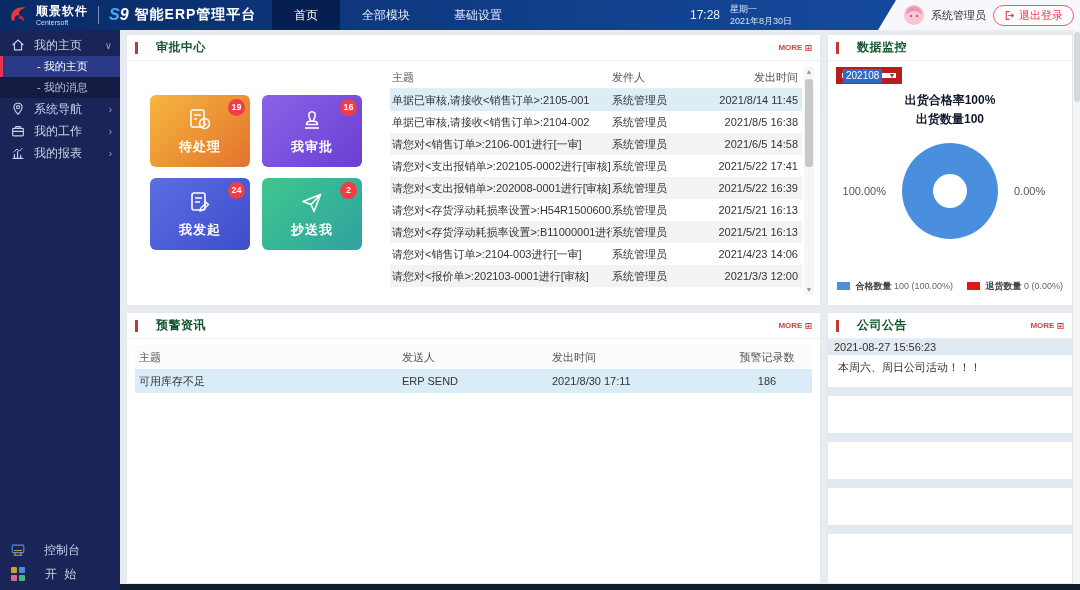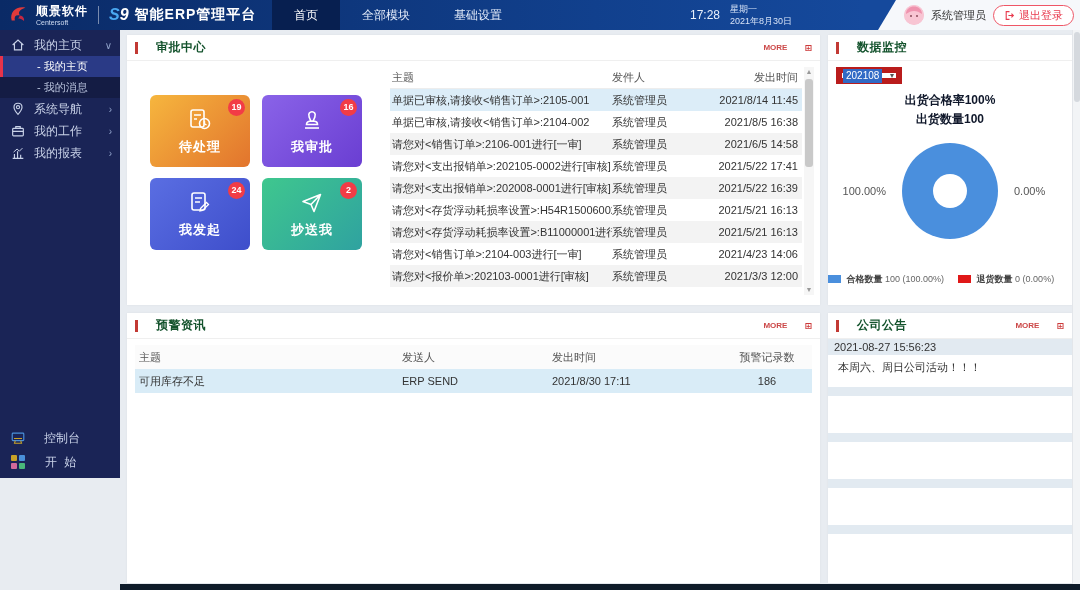--- a/index.html
+++ b/index.html
@@ -26,21 +26,21 @@
   .clock { position:absolute; left:690px; top:0; height:30px; display:flex; align-items:center; gap:10px; }
   .clock-time { font-size:12px; color:#eaf1fc; }
   .clock-date { font-size:9px; color:#d6e2f6; line-height:1.35; }
   .user-area { position:absolute; right:6px; top:0; height:30px; display:flex; align-items:center; gap:7px; z-index:2; }
   .avatar { width:20px; height:20px; border-radius:50%; background:#f6c3d2; overflow:hidden; flex:0 0 auto; }
   .user-name { color:#333; font-size:11px; }
   .logout-btn { display:flex; align-items:center; gap:4px; border:1px solid #ef5666; color:#e83a4e;
     border-radius:11px; padding:2px 10px; font-size:11px; background:#fff; cursor:pointer; }
 
   
-  .sidebar { position:absolute; left:0; top:30px; width:120px; height:448px; background:#1a2456; z-index:20; }
+  .sidebar { position:absolute; left:0; top:30px; width:120px; height:560px; background:#1a2456; z-index:20; }
   .side-item { height:22px; display:flex; align-items:center; color:#c9d2e8; font-size:12px; padding:0 8px 0 10px; cursor:pointer; }
   .side-item .s-icon { width:16px; height:16px; margin-right:8px; flex:0 0 auto; }
   .side-item .chev { margin-left:auto; font-size:10px; color:#8fa0c8; }
   .side-group { background:#141c44; }
   .side-sub { height:21px; display:flex; align-items:center; padding-left:34px; font-size:11px; color:#b9c3dd; cursor:pointer; border-left:3px solid transparent; }
   .side-sub.active { background:#2a3a86; color:#fff; border-left:3px solid #e8334a; }
   .side-bottom { position:absolute; left:0; bottom:4px; width:120px; }
   .side-bottom .side-item { height:24px; }
   .start-grid { width:14px; height:14px; display:grid; grid-template-columns:6px 6px; grid-template-rows:6px 6px; gap:2px; margin-right:10px; margin-left:1px; }
   .start-grid i { border-radius:1px; }
@@ -48,21 +48,21 @@
   
   .main { position:absolute; left:120px; top:30px; width:960px; height:560px; background:#e8ecf1; }
   .panel { position:absolute; background:#fff; box-shadow:0 0 2px rgba(0,0,0,.06); }
   .panel-approval { left:7px;  top:5px;   width:693px; height:270px; }
   .panel-monitor  { left:708px; top:5px;  width:244px; height:270px; }
   .panel-alerts   { left:7px;  top:283px; width:693px; height:270px; }
   .panel-notices  { left:708px; top:283px; width:244px; height:270px; }
   .panel-head { height:26px; display:flex; align-items:center; border-bottom:1px solid #efefef; padding:0 8px; }
   .red-bar { width:3px; height:12px; background:#c23934; margin-right:6px; }
   .panel-title { font-size:12px; color:#14532d; font-weight:700; letter-spacing:.5px;margin-left:12px; }
-  .more-link { margin-left:auto; color:#cc4848; font-size:8px; font-weight:bold; display:flex; align-items:center; gap:17px; cursor:pointer;text-align:center; }
+  .more-link { margin-left:auto; color:#cc4848; font-size:8px; font-weight:bold; display:flex; align-items:center; gap:2px; cursor:pointer;text-align:center; }
   .more-ico { font-size:9px; color:#cc3a3a; }
 
   
   .tiles { position:absolute; left:23px; top:60px; display:grid; grid-template-columns:100px 100px; grid-template-rows:72px 72px; gap:11px 12px; }
   .tile { position:relative; border-radius:6px; color:#fff; cursor:pointer; display:flex; flex-direction:column; align-items:center; justify-content:center; gap:5px;font-weight:bold; }
   .tile-pending  { background:linear-gradient(135deg,#f6b63e,#e2742d); }
   .tile-approve  { background:linear-gradient(135deg,#8a63e8,#6a3ed2); }
   .tile-started  { background:linear-gradient(135deg,#5a6ee2,#3e4ecb); }
   .tile-cc       { background:linear-gradient(135deg,#3fc78e,#2fa2a0); }
   .tile-label { font-size:13px; letter-spacing:1px; }
@@ -87,21 +87,21 @@
   .period-select { position:absolute; left:8px; top:32px; width:66px; height:17px; border:6px solid #b91c1c; background:#fff;
     display:flex; align-items:center; font-size:10px; cursor:pointer; }
   .period-select .val { background:#316ac5; color:#fff; padding:0 3px; line-height:14px; margin-left:1px; }
   .period-select .dd { margin-left:auto; margin-right:2px; color:#555; font-size:8px; }
   .mon-lines { position:absolute; left:0; right:0; top:56px; text-align:center; color:#0f172a; font-size:12px; font-weight:bold; line-height:1.6; }
   .donut-wrap { position:absolute; left:0; right:0; top:108px; display:flex; align-items:center; justify-content:center; gap:16px; }
   .pct-label { font-size:11px; color:#555; width:56px; }
   .pct-left { text-align:right; } .pct-right { text-align:left; }
   .donut { width:96px; height:96px; border-radius:50%; background:#4a8fdd; position:relative; }
   .donut::after { content:""; position:absolute; left:31px; top:31px; width:34px; height:34px; border-radius:50%; background:#fff; }
-  .legend { position:absolute; left:0; right:0; bottom:19px; display:flex; gap:14px; font-size:9px; color:#666; }
+  .legend { position:absolute; left:0; right:0; bottom:12px; display:flex; justify-content:center; gap:14px; font-size:9px; color:#666; }
   .legend .sw { display:inline-block; width:13px; height:8px; margin-right:3px; vertical-align:-1px; }
   .legend b { color:#444; font-weight:bold; }
 
   
   .al-table { position:absolute; left:8px; right:8px; top:32px; }
   .al-head { display:flex; height:24px; align-items:center; font-size:11px; color:#555; background:#fbfbfb; }
   .al-row { display:flex; height:24px; align-items:center; font-size:11px; color:#333; background:#d9ecf7; cursor:pointer; }
   .a-subj { flex:1; padding-left:4px; }
   .a-sender { width:150px; }
   .a-time { width:170px; }

